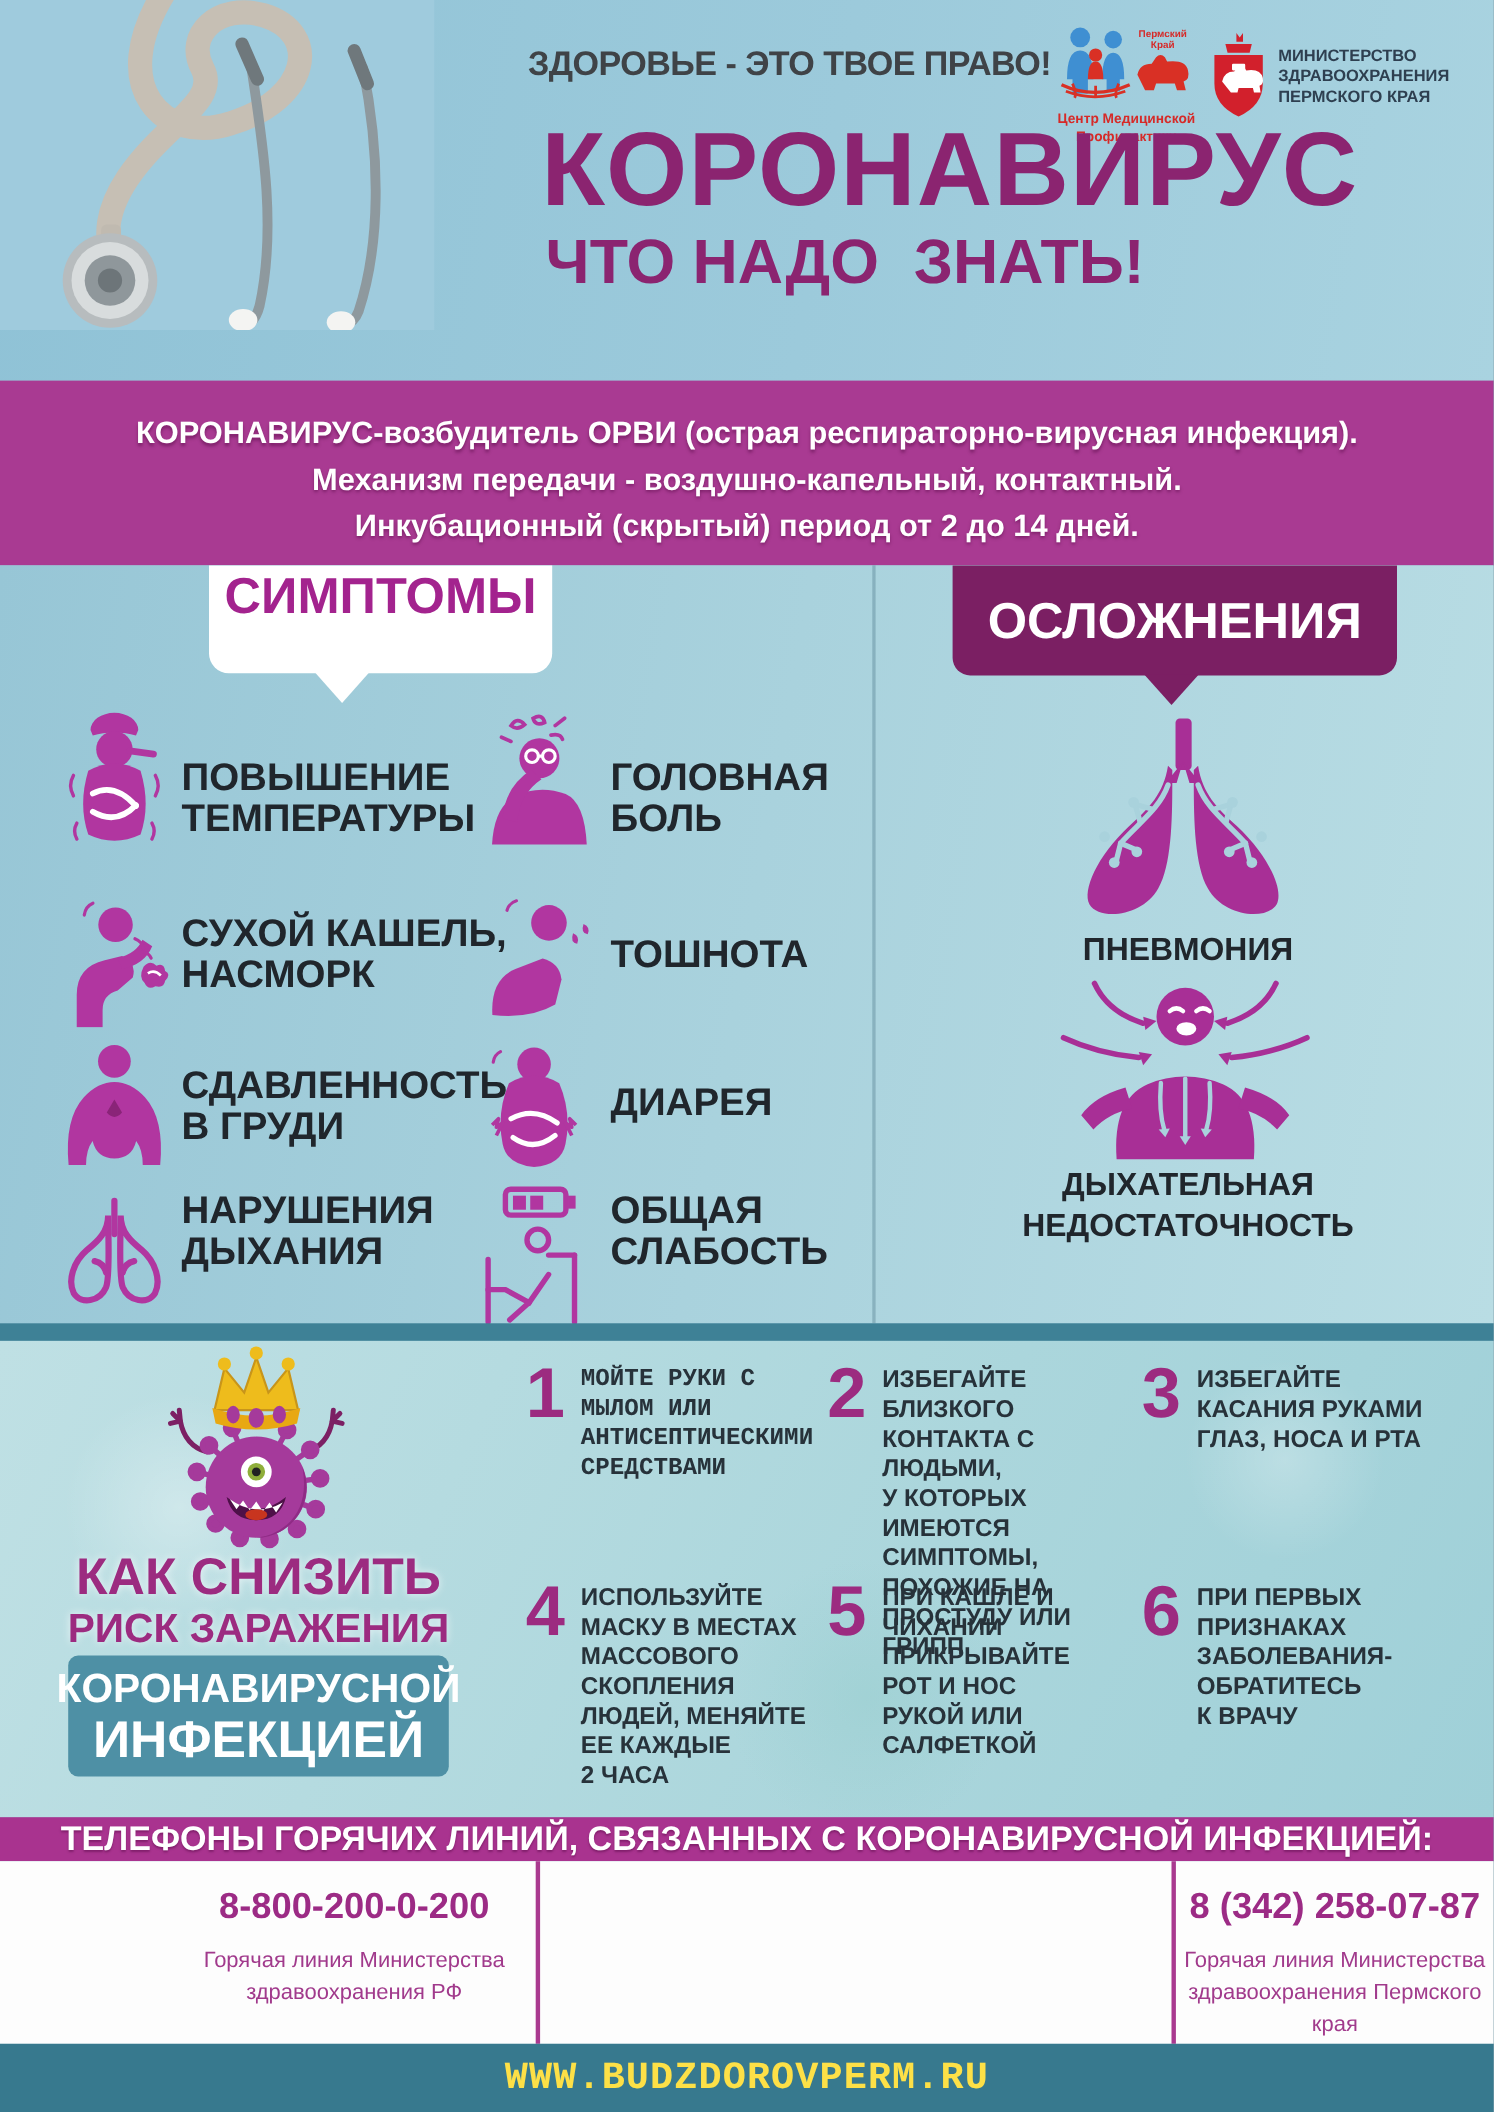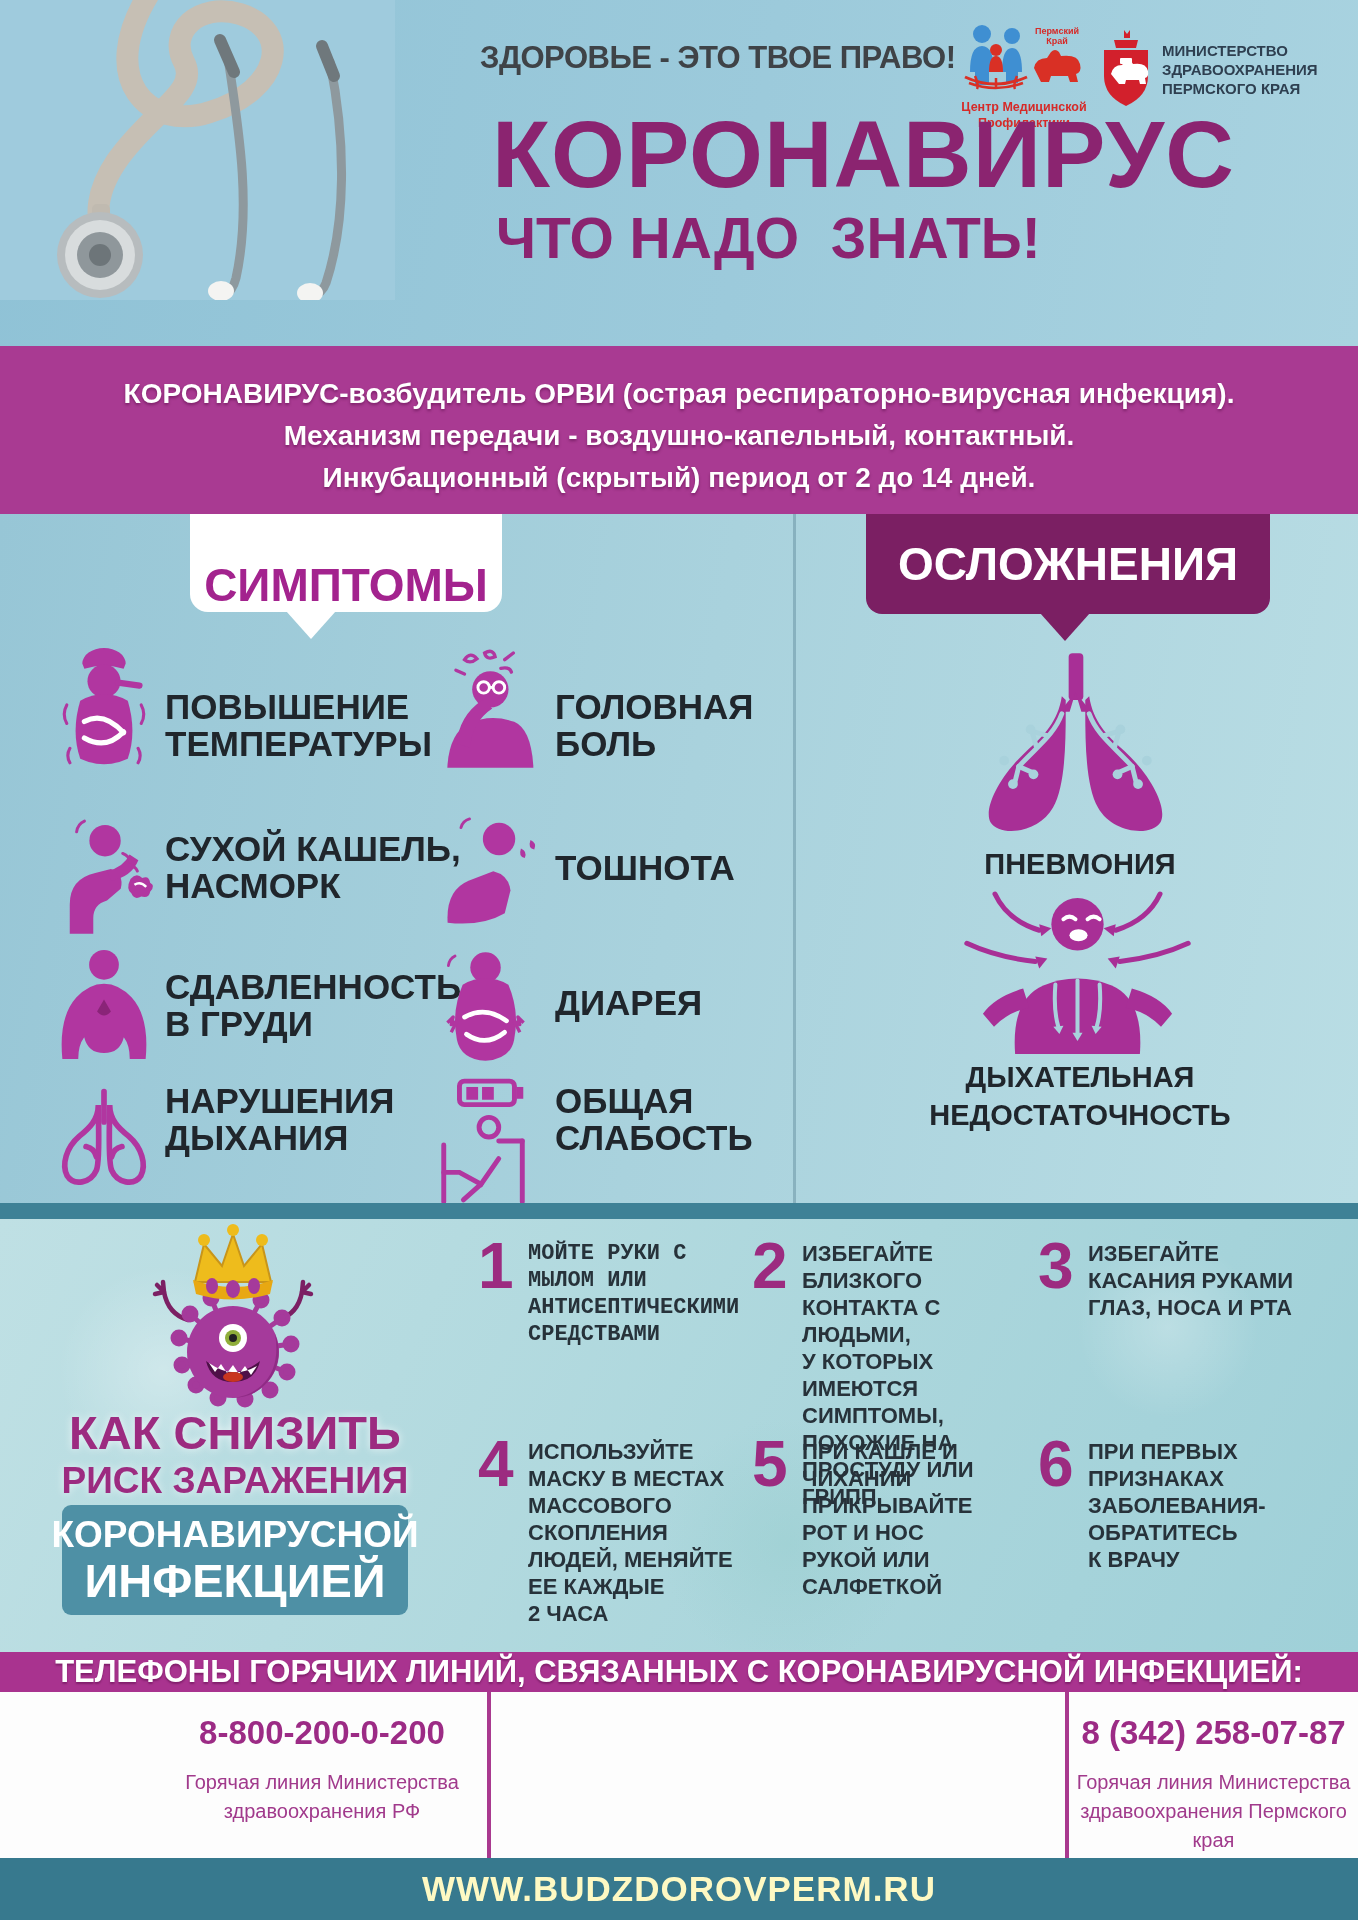--- a/index.html
+++ b/index.html
@@ -21,21 +21,21 @@
   .sub-title{position:absolute;left:496px;top:205px;font-size:57px;font-weight:bold;color:#8b2470;white-space:pre;}
   
   .banner{position:absolute;left:0;top:346px;width:1358px;height:168px;background:#a93a92;
     display:flex;flex-direction:column;justify-content:center;align-items:center;gap:10px;padding-top:11px;box-sizing:border-box;}
   .banner div{color:#fff;font-size:28px;font-weight:bold;text-shadow:0 2px 3px rgba(70,0,55,.45);}
   
   .content{position:absolute;left:0;top:514px;width:1358px;height:689px;
     background:linear-gradient(100deg,#97c6d6 0%,#a9d2dd 50%,#b9dde4 100%);}
   .col-divider{position:absolute;left:793px;top:514px;width:3px;height:689px;background:rgba(55,100,120,.30);}
   .bubble-sym{position:absolute;left:190px;top:514px;width:312px;height:98px;background:#fff;
-    border-radius:0 0 18px 18px;display:flex;align-items:flex-end;justify-content:center;}
+    border-radius:0 0 18px 18px;display:flex;align-items:flex-start;justify-content:center;}
   .bubble-sym span{color:#a3238e;font-size:46px;font-weight:bold;}
   .bubble-sym-tail{position:absolute;left:286px;top:611px;width:0;height:0;
     border-left:25px solid transparent;border-right:25px solid transparent;border-top:28px solid #fff;}
   .bubble-comp{position:absolute;left:866px;top:514px;width:404px;height:100px;background:#7b1f63;
     border-radius:0 0 16px 16px;display:flex;align-items:center;justify-content:center;}
   .bubble-comp span{color:#fff;font-size:46px;font-weight:bold;}
   .bubble-comp-tail{position:absolute;left:1040px;top:613px;width:0;height:0;
     border-left:25px solid transparent;border-right:25px solid transparent;border-top:28px solid #7b1f63;}
   .sym-icon{position:absolute;}
   .sym-label{position:absolute;font-size:35px;font-weight:bold;color:#20262c;line-height:37px;white-space:pre-line;}
@@ -73,21 +73,21 @@
   .hot-white{position:absolute;left:0;top:1692px;width:1358px;height:166px;background:#fdfdfd;}
   .hot-div{position:absolute;top:1692px;width:4px;height:166px;background:#a9398f;}
   .hd1{left:487px;} .hd2{left:1065px;}
   .hot-col{position:absolute;top:1692px;height:166px;text-align:center;}
   .hc1{left:0;width:572px;padding-left:36px;} .hc2{left:491px;width:574px;} .hc3{left:1069px;width:289px;}
   .hot-phone{margin-top:22px;font-size:33px;font-weight:bold;color:#9c2b85;}
   .hot-desc{margin-top:16px;font-size:20px;color:#a13a8c;line-height:29px;white-space:pre-line;}
   
   .footer{position:absolute;left:0;top:1858px;width:1358px;height:62px;background:#37798e;
     display:flex;align-items:center;justify-content:center;}
-  .footer span{color:#fef9c3;font-size:35px;font-weight:bold;letter-spacing:1px;}
+  .footer span{color:#fde047;font-size:35px;font-weight:bold;letter-spacing:1px;font-family:Liberation Mono, monospace;}
 </style>
 </head>
 <body>
 
 <div class="poster">
 
   <div class="photo-header">
     <svg class="steth" width="395" height="300" viewBox="0 0 395 300">
       <rect x="0" y="0" width="395" height="300" fill="#9fcbdd"></rect>
       <g fill="none" stroke="#c6bfb4" stroke-width="22" stroke-linecap="round">

